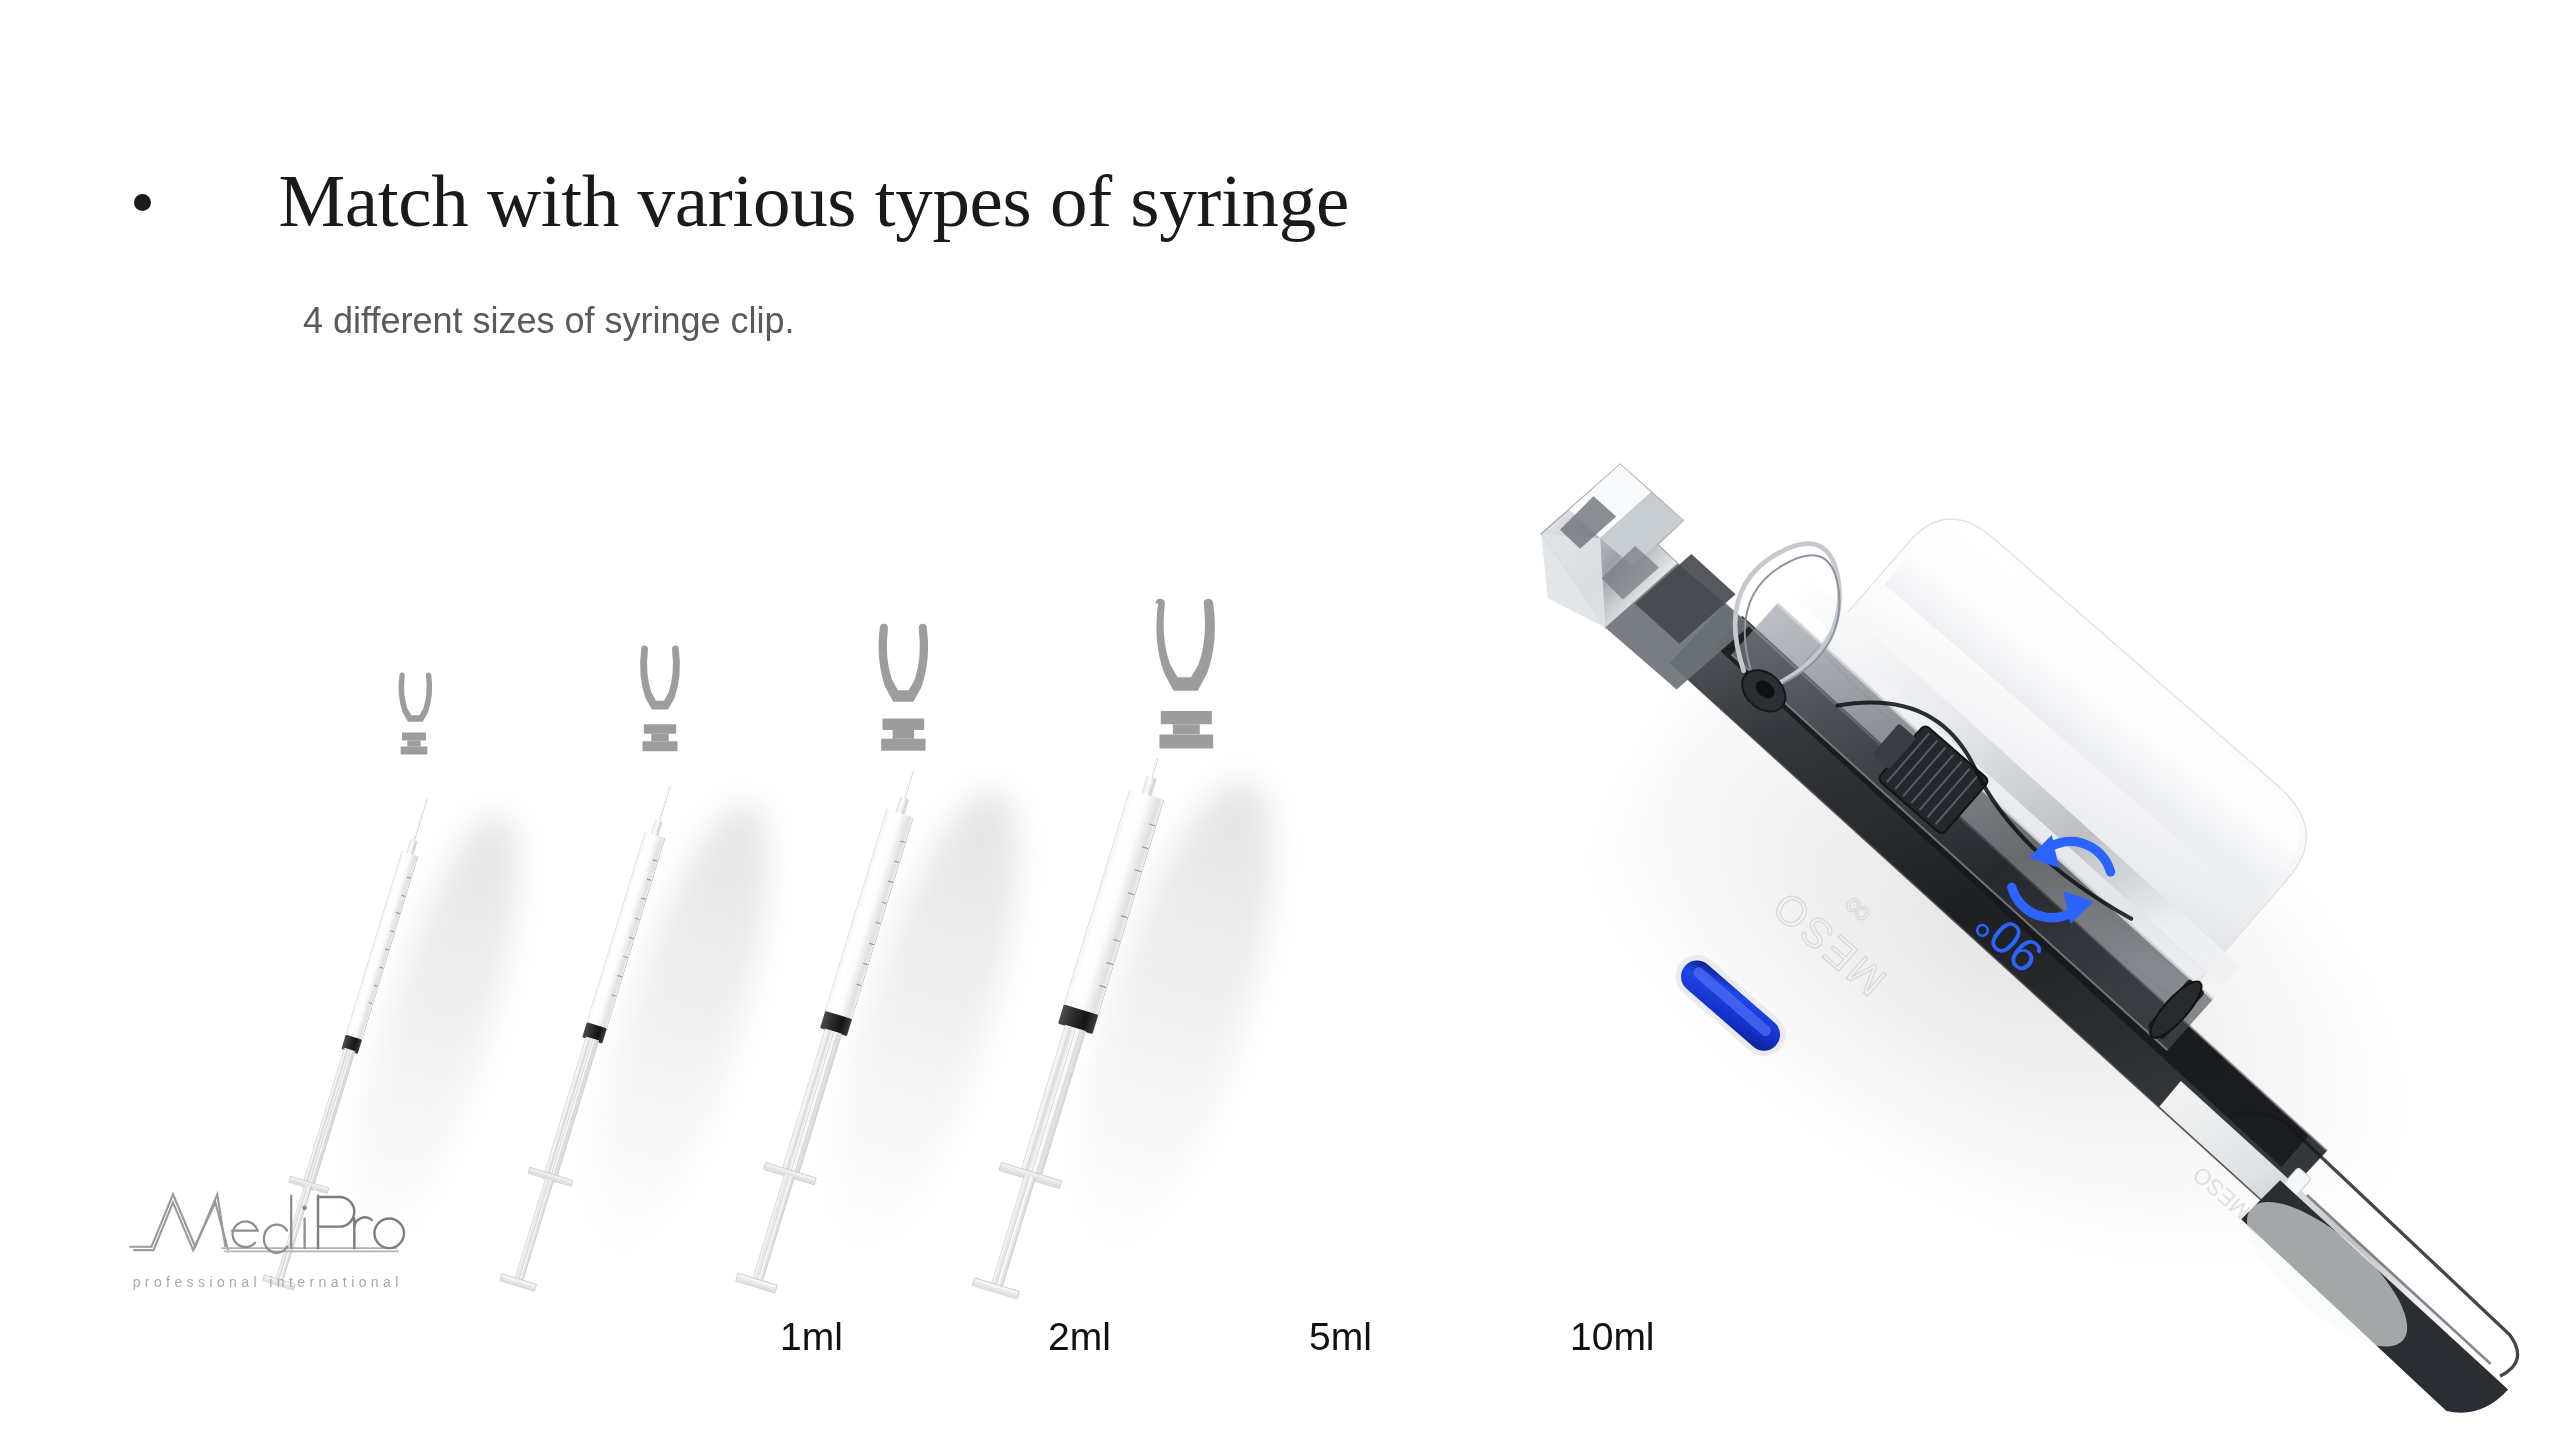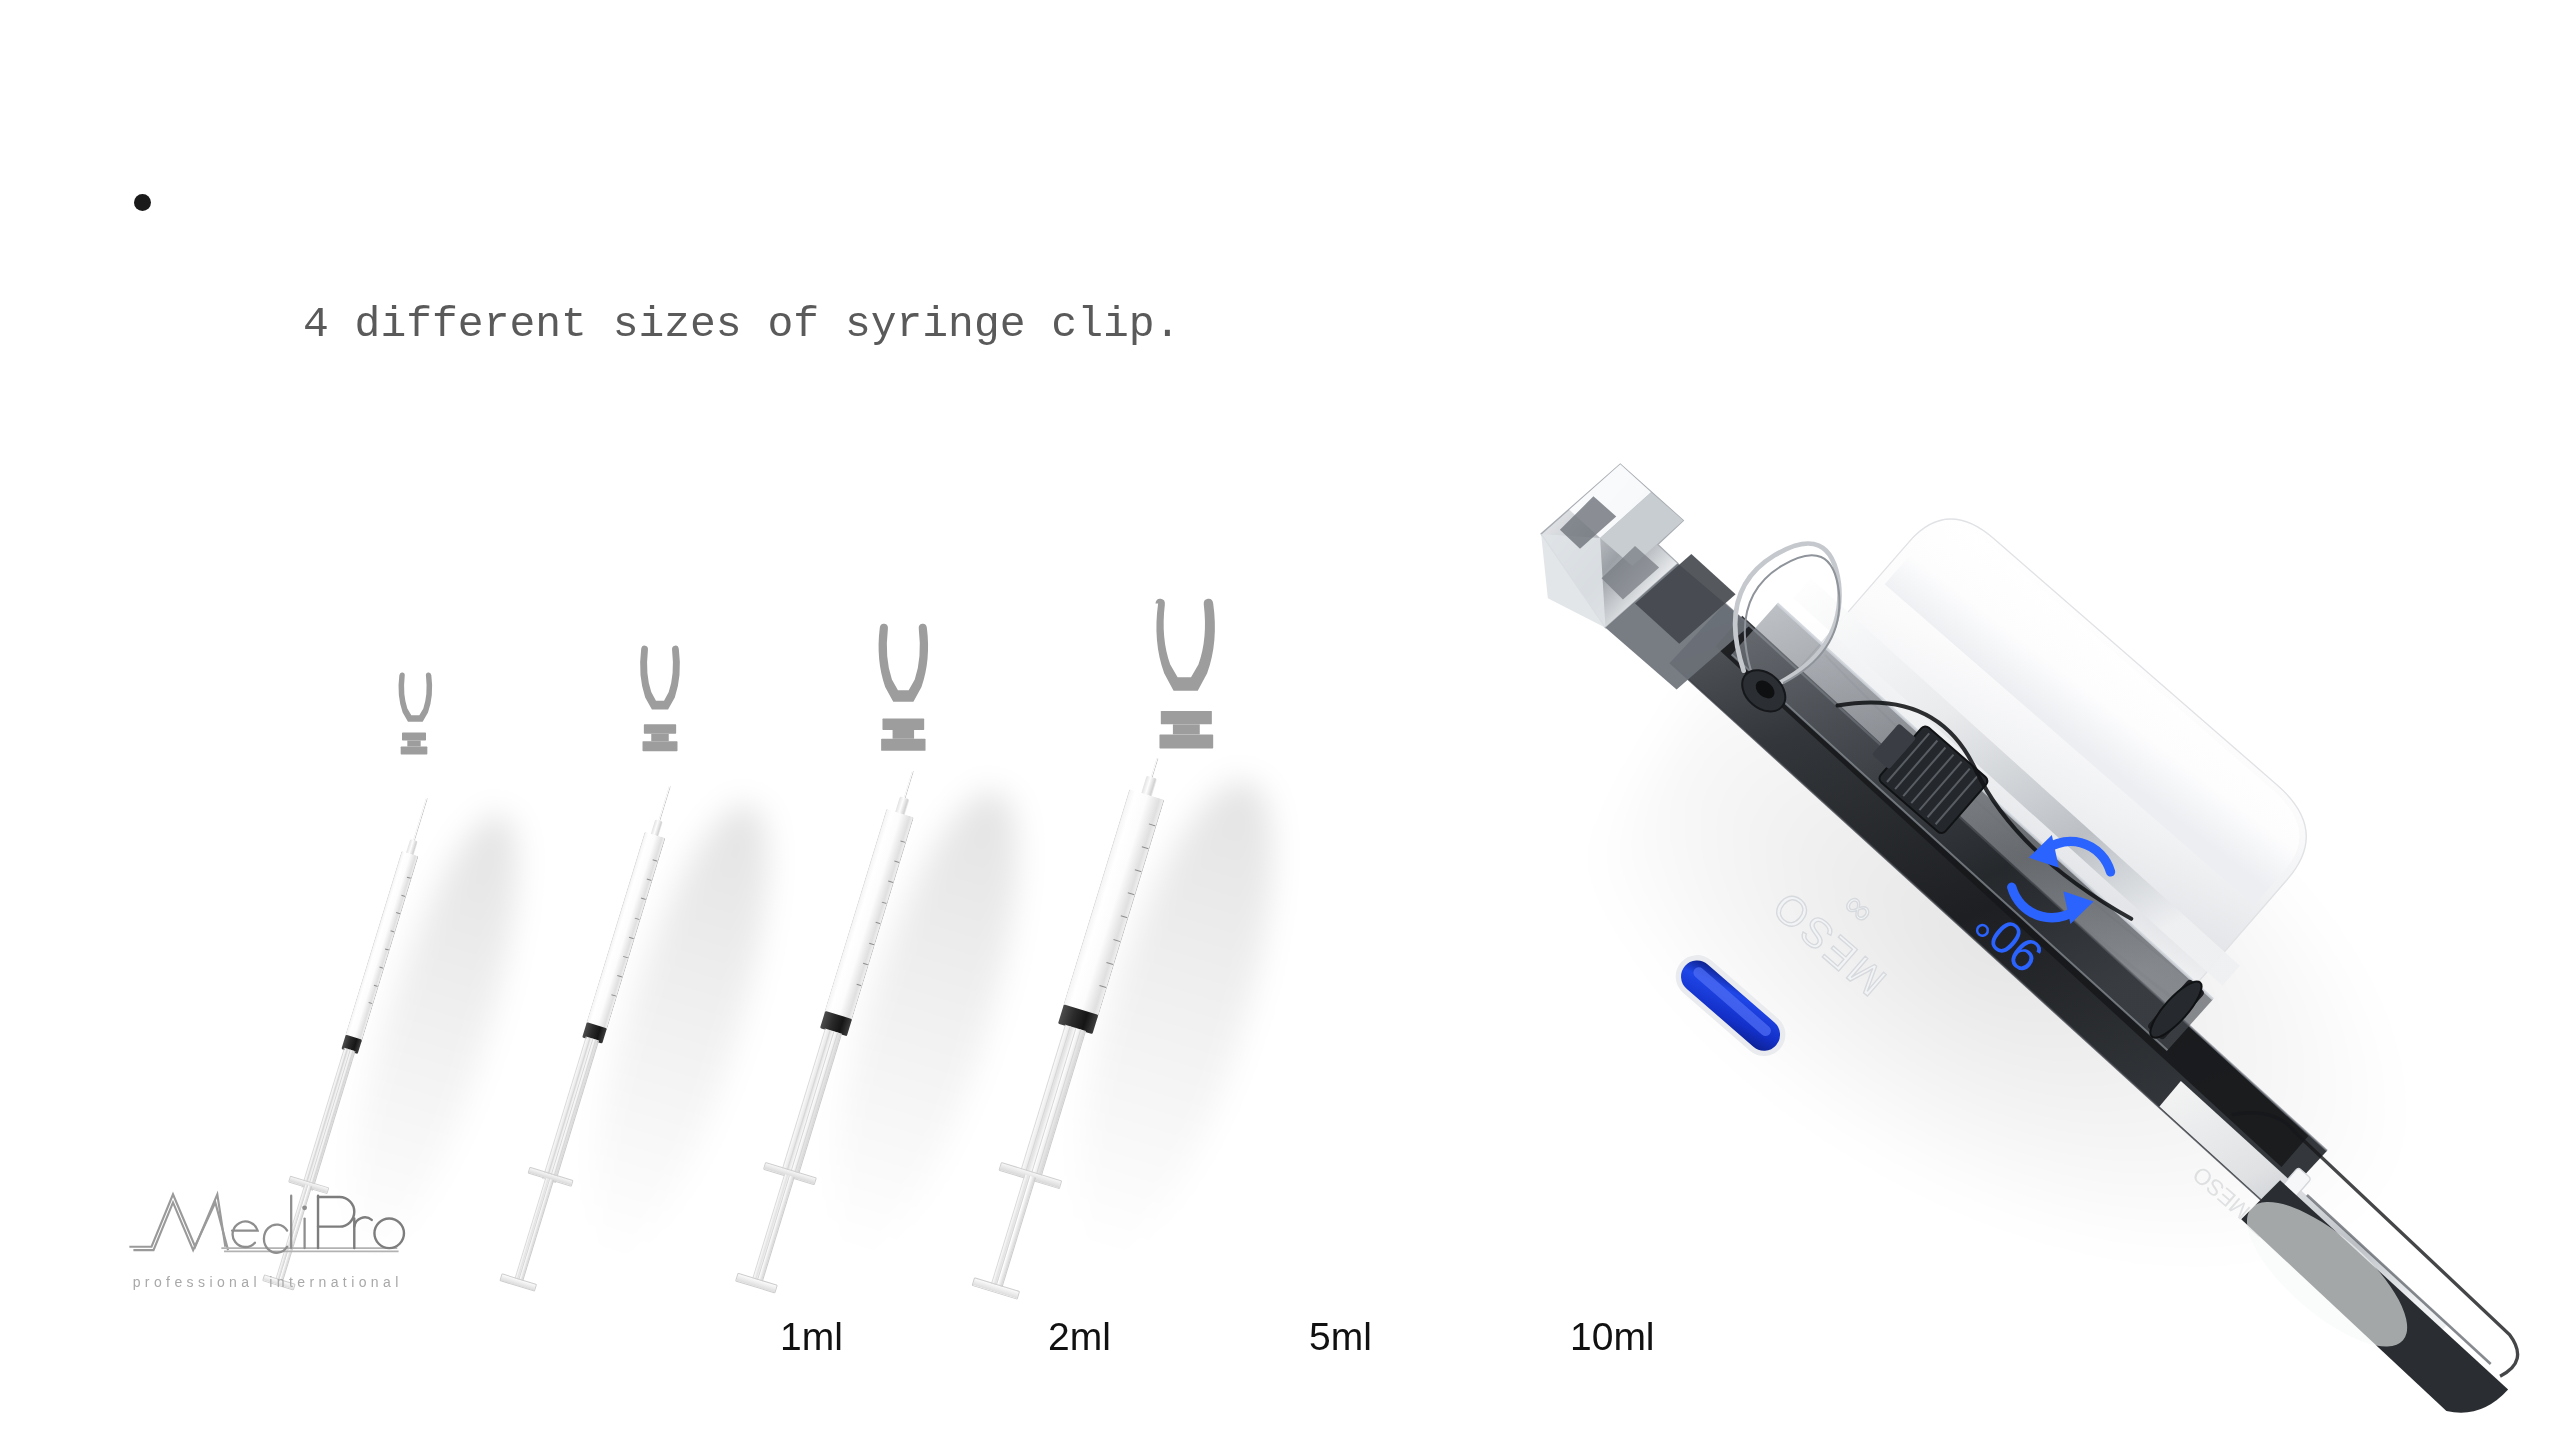--- a/index.html
+++ b/index.html
@@ -45,26 +45,26 @@
   }
 
   
   #body-block {
     position: absolute;
     left: 303px;
     top: 303px;
     width: 1275px;
   }
   .body-line {
-    font-size: 43px;
+    font-size: 36px;
     line-height: 1.0;
     color: #5a5a5a;
     margin-bottom: 54px;
     white-space: nowrap;
-    font-family: Liberation Mono, monospace;
+    font-family: Liberation Sans, sans-serif;
   }
 
   
   #products {
     position: absolute;
     left: 0;
     top: 0;
     width: 1610px;
     height: 1449px;
   }
@@ -232,20 +232,21 @@
   }
   .dev-layer { position: absolute; left: 0; top: 0; }
 </style>
 </head>
 <body>
 
 <div id="slide">
 
   <div id="title-row">
     <div id="title-bullet"></div>
+    <div id="title-text">Match with various types of syringe</div>
   </div>
 
   <div id="body-block">
     <div class="body-line">4 different sizes of syringe clip.</div>
   </div>
 
   <div id="products">
 
     <div class="clip" style="left:390px; top:671px; width:48px; height:87px;">
       <svg viewBox="0 0 72 130" width="48" height="87" aria-hidden="true">

